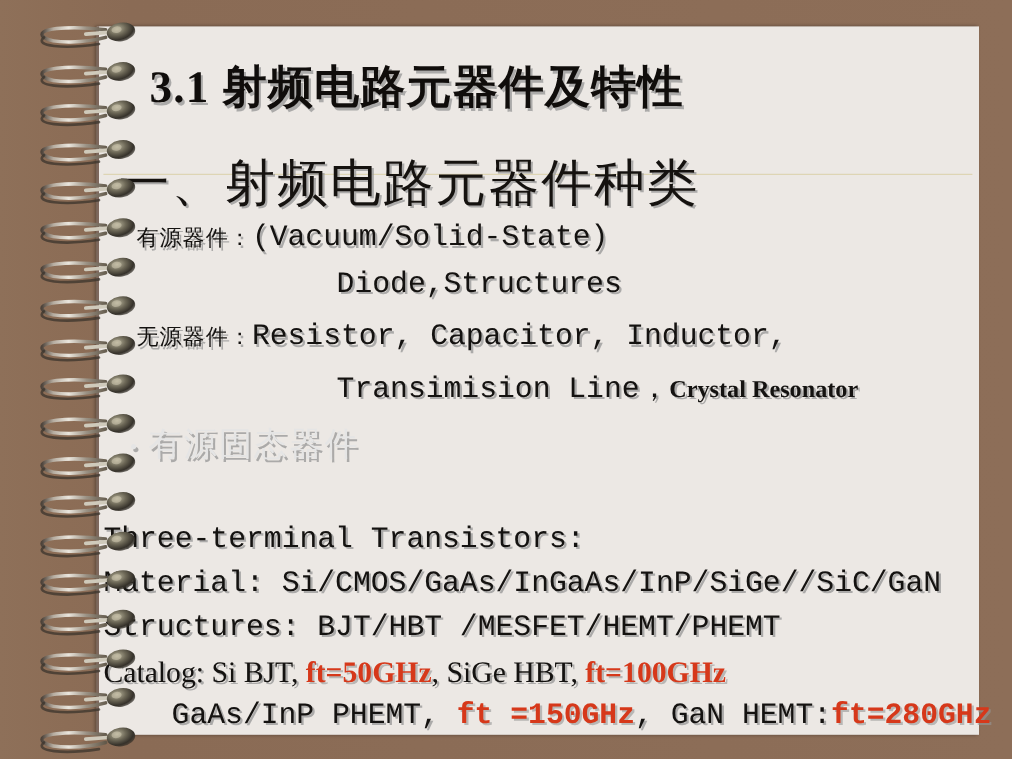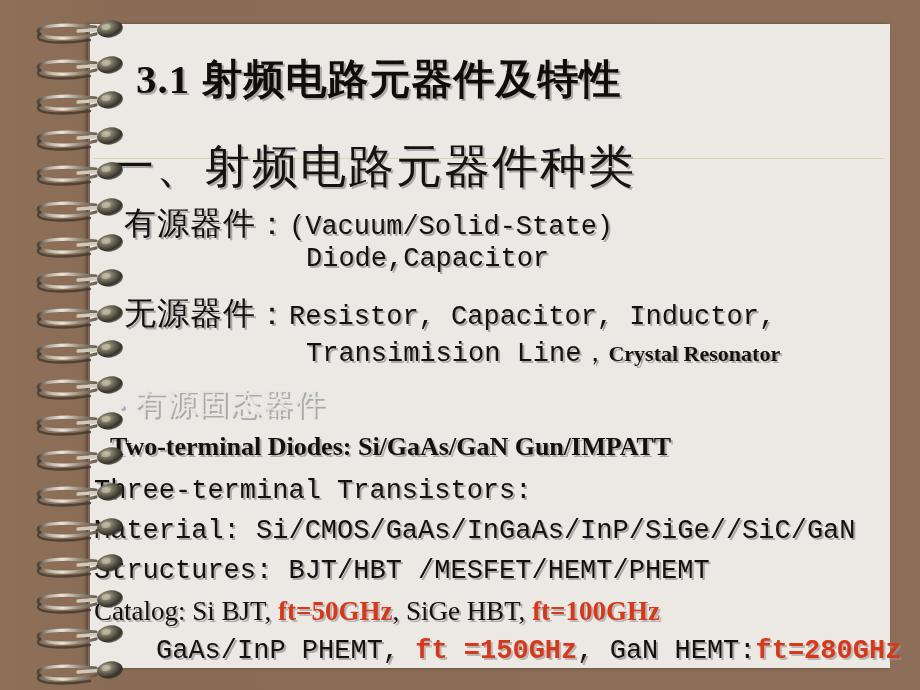--- a/index.html
+++ b/index.html
@@ -121,21 +121,21 @@
   .body-line {
     position: absolute;
     font-family: "Liberation Mono", monospace;
     font-size: 27px;
     color: #141210;
     white-space: nowrap;
     letter-spacing: 0px;
   }
   .body-line .cn {
     font-family: Liberation Mono, monospace;
-    font-size: 32px;
+    font-size: 20px;
     letter-spacing: 1px;
   }
 
   .bullet-line {
     position: absolute;
     font-family: "Liberation Serif", serif;
     font-size: 30px;
     color: #e5e5e5;
     white-space: nowrap;
     letter-spacing: 2px;
@@ -679,34 +679,33 @@
 
     <div class="title shadowed">3.1 射频电路元器件及特性</div>
 
     <div class="rule"></div>
 
     <div class="subtitle shadowed">一、射频电路元器件种类</div>
 
     <div class="body-line shadowed" style="left:36px; top:178px;">
       <span class="cn">有源器件：</span><span>(Vacuum/Solid-State)</span>
     </div>
-    <div class="body-line shadowed" style="left:218px; top:220px;">Diode,Capacitor</div>
+    <div class="body-line shadowed" style="left:218px; top:220px;">Diode,Structures</div>
 
     <div class="body-line shadowed" style="left:36px; top:268px;text-align:right;">
       <span class="cn">无源器件：</span><span>Resistor, Capacitor, Inductor,</span>
     </div>
     <div class="body-line shadowed" style="left:218px; top:310px;">
       <span>Transimision Line，</span><span class="inline-serif-bold">Crystal Resonator</span>
     </div>
 
     <div class="bullet-line shadowed" style="left:30px; top:360px;">
       <span class="bullet-dot">•</span><span>有源固态器件</span>
     </div>
 
-    <div class="serif-bold shadowed" style="left:22px; top:408px;">Two-terminal Diodes: Si/GaAs/GaN Gun/IMPATT</div>
 
     <div class="body-line shadowed" style="left:6px; top:452px;">Three-terminal Transistors:</div>
 
     <div class="body-line shadowed" style="left:6px; top:492px;">Material:   Si/CMOS/GaAs/InGaAs/InP/SiGe//SiC/GaN</div>
 
     <div class="body-line shadowed" style="left:6px; top:532px;text-align:right;">Structures: BJT/HBT /MESFET/HEMT/PHEMT</div>
 
     <div class="body-line shadowed" style="left:6px; top:572px;font-family:Liberation Serif, serif;">
       <span>Catalog: Si BJT, </span><span class="red">ft=50GHz</span><span>, SiGe HBT, </span><span class="red">ft=100GHz</span>
     </div>

